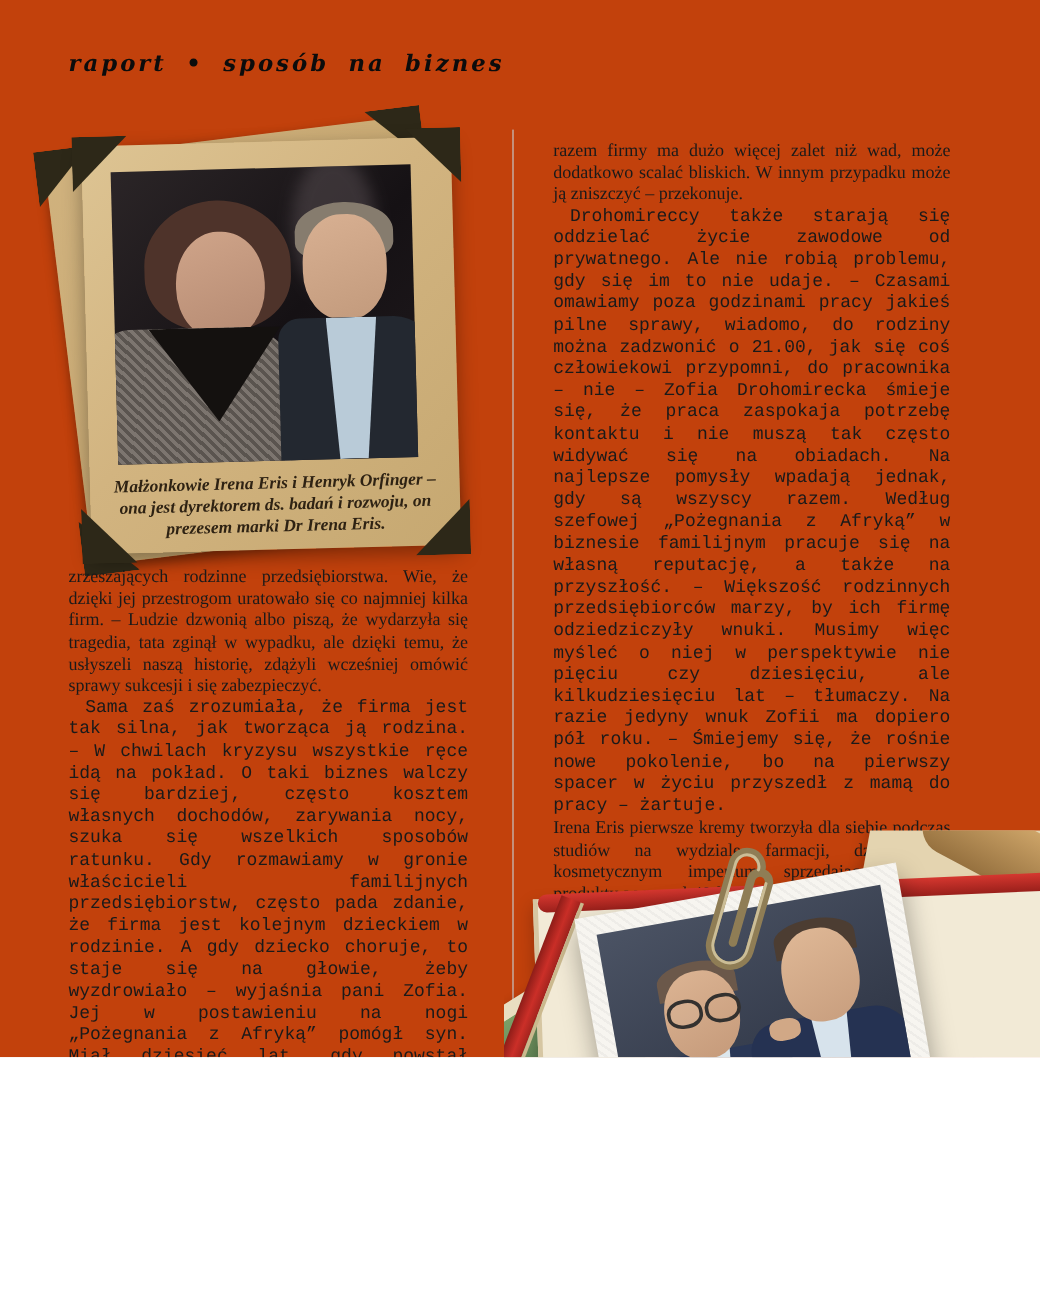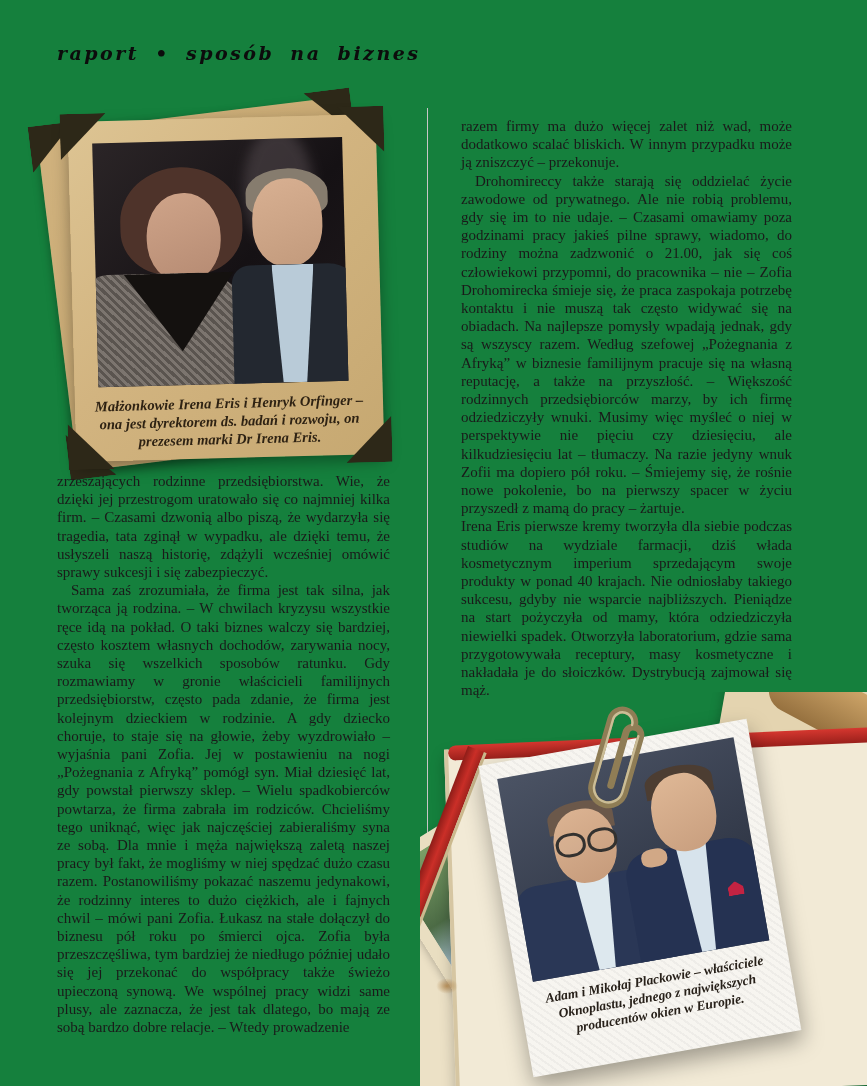--- a/index.html
+++ b/index.html
@@ -1,29 +1,29 @@
 <!DOCTYPE html>
 <html lang="pl"><head>
 <meta charset="utf-8">
 <style>
   html,body{margin:0;padding:0;}
   body{background:#ffffff;font-family:"Liberation Serif",serif;color:#1a1a1a;}
-  .page{position:relative;width:867px;height:1086px;background:#15803d;overflow:hidden;}
+  .page{position:relative;width:867px;height:881px;background:#c2410c;overflow:hidden;}
 
   
   .kicker{position:absolute;left:57px;top:42px;font-family:"DejaVu Serif",serif;
     font-style:italic;font-weight:bold;font-size:19px;letter-spacing:2.5px;word-spacing:7px;color:#0c0c0c;}
 
   
   .divider{position:absolute;left:427px;top:108px;width:1px;height:729px;background:#c6c6c6;}
 
   
   .col{position:absolute;font-size:15px;line-height:18.2px;text-align:justify;hyphens:auto;}
   .col p{margin:0;}
-  .col p.indent{text-indent:14px;}
+  .col p.indent{text-indent:14px;font-family:Liberation Mono, monospace;}
   .col-left{left:57px;top:472px;width:333px;}
   .col-right{left:461px;top:94px;width:331px;margin-top:23px;}
   .sec-heading{font-family:"Liberation Sans",sans-serif;font-weight:bold;font-size:16px;
     letter-spacing:.4px;margin:11px 0 5px 0;text-align:left;color:#000;}
 
   
   .top-collage{position:absolute;left:48px;top:100px;width:360px;height:376px;}
   .frame{position:absolute;width:308px;height:340px;background:linear-gradient(135deg,#ddc493 0%,#d2b480 45%,#c6a871 100%);}
   .frame.back{left:8px;top:14px;transform:rotate(-7deg);background:linear-gradient(135deg,#d0b27e,#c2a269);box-shadow:0 4px 10px rgba(0,0,0,.35);}
   .frame.front{left:24px;top:18px;transform:rotate(-1.5deg);box-shadow:0 6px 16px rgba(0,0,0,.35);}
@@ -122,21 +122,21 @@
         <div class="p-hair-m"></div>
         <div class="p-face-m"></div>
         <div class="p-jacket-m"></div>
         <div class="p-shirt-m"></div>
       </div>
       <div class="top-caption">Małżonkowie Irena Eris i Henryk Orfinger – ona jest dyrektorem ds. badań i rozwoju, on prezesem marki Dr Irena Eris.</div>
     </div>
   </div>
 
   <div class="col col-left">
-    <p>zrzeszających rodzinne przedsiębiorstwa. Wie, że dzięki jej przestrogom uratowało się co najmniej kilka firm. – Czasami dzwonią albo piszą, że wydarzyła się tragedia, tata zginął w wypadku, ale dzięki temu, że usłyszeli naszą historię, zdążyli wcześniej omówić sprawy sukcesji i się zabezpieczyć.</p>
+    <p>zrzeszających rodzinne przedsiębiorstwa. Wie, że dzięki jej przestrogom uratowało się co najmniej kilka firm. – Ludzie dzwonią albo piszą, że wydarzyła się tragedia, tata zginął w wypadku, ale dzięki temu, że usłyszeli naszą historię, zdążyli wcześniej omówić sprawy sukcesji i się zabezpieczyć.</p>
     <p class="indent">Sama zaś zrozumiała, że firma jest tak silna, jak tworząca ją rodzina. – W chwilach kryzysu wszystkie ręce idą na pokład. O taki biznes walczy się bardziej, często kosztem własnych dochodów, zarywania nocy, szuka się wszelkich sposobów ratunku. Gdy rozmawiamy w gronie właścicieli familijnych przedsiębiorstw, często pada zdanie, że firma jest kolejnym dzieckiem w rodzinie. A gdy dziecko choruje, to staje się na głowie, żeby wyzdrowiało – wyjaśnia pani Zofia. Jej w postawieniu na nogi „Pożegnania z Afryką” pomógł syn. Miał dziesięć lat, gdy powstał pierwszy sklep. – Wielu spadkobierców powtarza, że firma zabrała im rodziców. Chcieliśmy tego uniknąć, więc jak najczęściej zabieraliśmy syna ze sobą. Dla mnie i męża największą zaletą naszej pracy był fakt, że mogliśmy w niej spędzać dużo czasu razem. Postanowiliśmy pokazać naszemu jedynakowi, że rodzinny interes to dużo ciężkich, ale i fajnych chwil – mówi pani Zofia. Łukasz na stałe dołączył do biznesu pół roku po śmierci ojca. Zofia była przeszczęśliwa, tym bardziej że niedługo później udało się jej przekonać do współpracy także świeżo upieczoną synową. We wspólnej pracy widzi same plusy, ale zaznacza, że jest tak dlatego, bo mają ze sobą bardzo dobre relacje. – Wtedy prowadzenie</p>
   </div>
 
   <div class="col col-right">
     <p>razem firmy ma dużo więcej zalet niż wad, może dodatkowo scalać bliskich. W innym przypadku może ją zniszczyć – przekonuje.</p>
     <p class="indent">Drohomireccy także starają się oddzielać życie zawodowe od prywatnego. Ale nie robią problemu, gdy się im to nie udaje. – Czasami omawiamy poza godzinami pracy jakieś pilne sprawy, wiadomo, do rodziny można zadzwonić o 21.00, jak się coś człowiekowi przypomni, do pracownika – nie – Zofia Drohomirecka śmieje się, że praca zaspokaja potrzebę kontaktu i nie muszą tak często widywać się na obiadach. Na najlepsze pomysły wpadają jednak, gdy są wszyscy razem. Według szefowej „Pożegnania z Afryką” w biznesie familijnym pracuje się na własną reputację, a także na przyszłość. – Większość rodzinnych przedsiębiorców marzy, by ich firmę odziedziczyły wnuki. Musimy więc myśleć o niej w perspektywie nie pięciu czy dziesięciu, ale kilkudziesięciu lat – tłumaczy. Na razie jedyny wnuk Zofii ma dopiero pół roku. – Śmiejemy się, że rośnie nowe pokolenie, bo na pierwszy spacer w życiu przyszedł z mamą do pracy – żartuje.</p>
     <p>Irena Eris pierwsze kremy tworzyła dla siebie podczas studiów na wydziale farmacji, dziś włada kosmetycznym imperium sprzedającym swoje produkty w ponad 40 krajach. Nie odniosłaby takiego sukcesu, gdyby nie wsparcie najbliższych. Pieniądze na start pożyczyła od mamy, która odziedziczyła niewielki spadek. Otworzyła laboratorium, gdzie sama przygotowywała receptury, masy kosmetyczne i nakładała je do słoiczków. Dystrybucją zajmował się mąż.</p>
   </div>
 
   <div class="collage">

